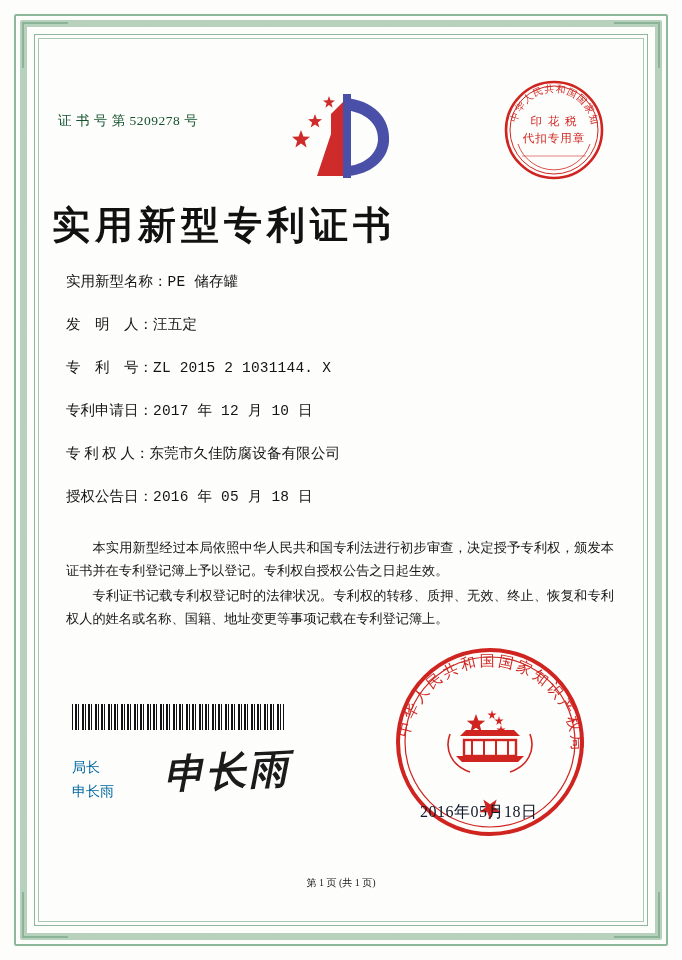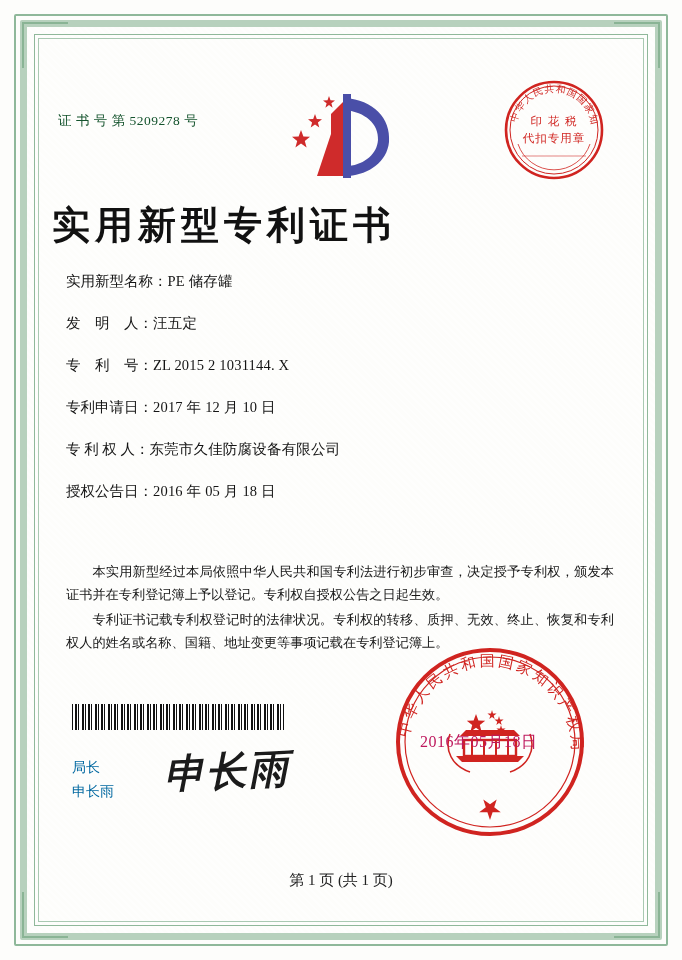--- a/index.html
+++ b/index.html
@@ -124,27 +124,27 @@
     right: 10px;
   }
   .field {
     font-size: 14.5px;
     line-height: 1.1;
     margin-bottom: 26px;
     color: #141414;
     white-space: nowrap;
   }
   .field .lbl { letter-spacing: 0px; }
-  .field .val { letter-spacing: .2px; }
+  .field .val { letter-spacing: .2px; font-family: Liberation Mono, monospace; }
 
   .paras {
     position: absolute;
     left: 14px;
     right: 16px;
-    top: 508px;
+    top: 484px;
   }
   .para {
     font-size: 13.2px;
     line-height: 1.75;
     text-align: justify;
     text-indent: 2em;
     color: #161616;
     margin: 0 0 2px 0;
   }
 
@@ -191,44 +191,44 @@
   .seal-big {
     position: absolute;
     left: 340px;
     top: 592px;
     width: 196px;
     height: 196px;
   }
   .seal-date {
     position: absolute;
     left: 368px;
-    top: 680px;
+    top: 750px;
     font-size: 16px;
-    color: #be185d;
+    color: #0f172a;
     letter-spacing: .5px;
     white-space: nowrap;
     font-family: "Liberation Serif", serif;
   }
 
   
   .seal-small {
     position: absolute;
     right: 24px;
     top: 26px;
     width: 104px;
     height: 104px;
   }
 
   .footer {
     position: absolute;
     left: 0;
     right: 0;
     bottom: 18px;
     text-align: center;
-    font-size: 15px;
+    font-size: 10px;
     color: #222;
   }
 </style>
 </head>
 <body>
 
 <div class="page">
 
   <div class="border-outer"></div>
   <div class="border-pattern"></div>

